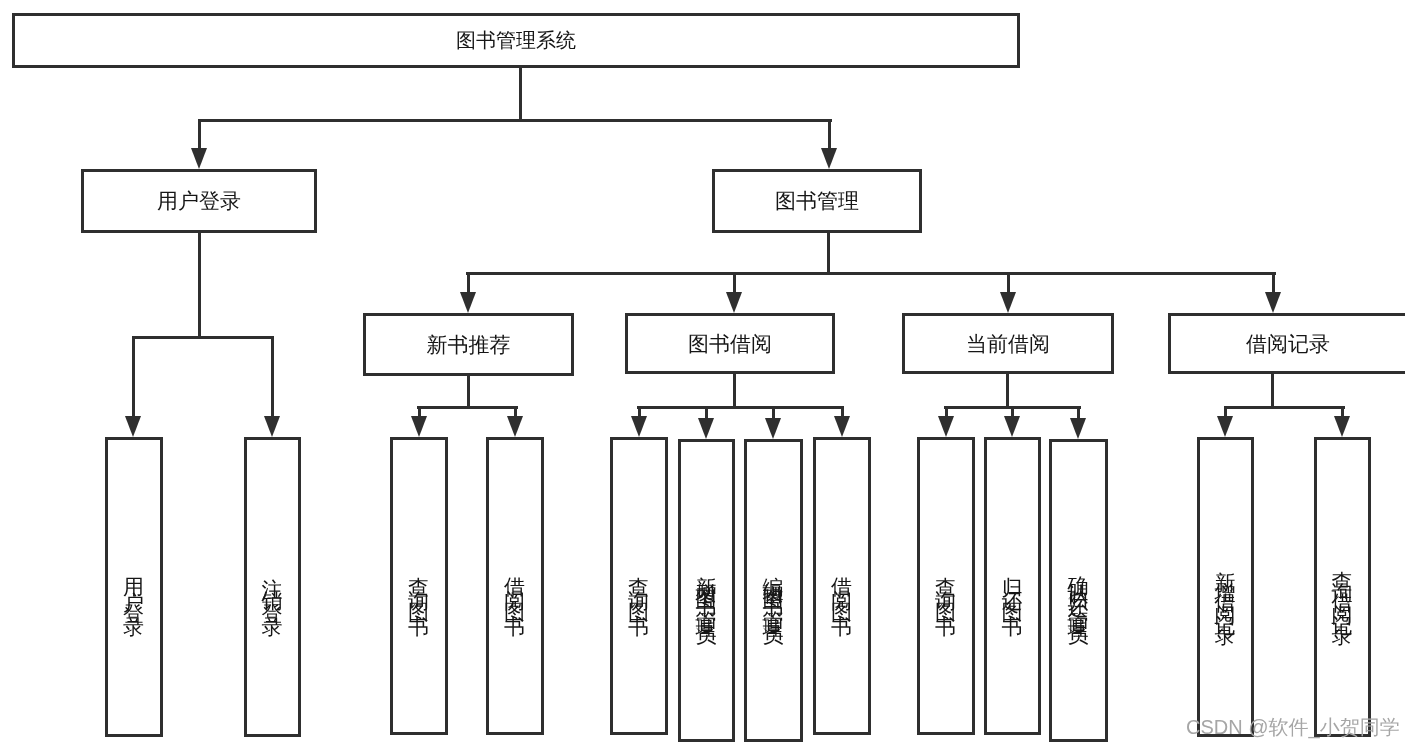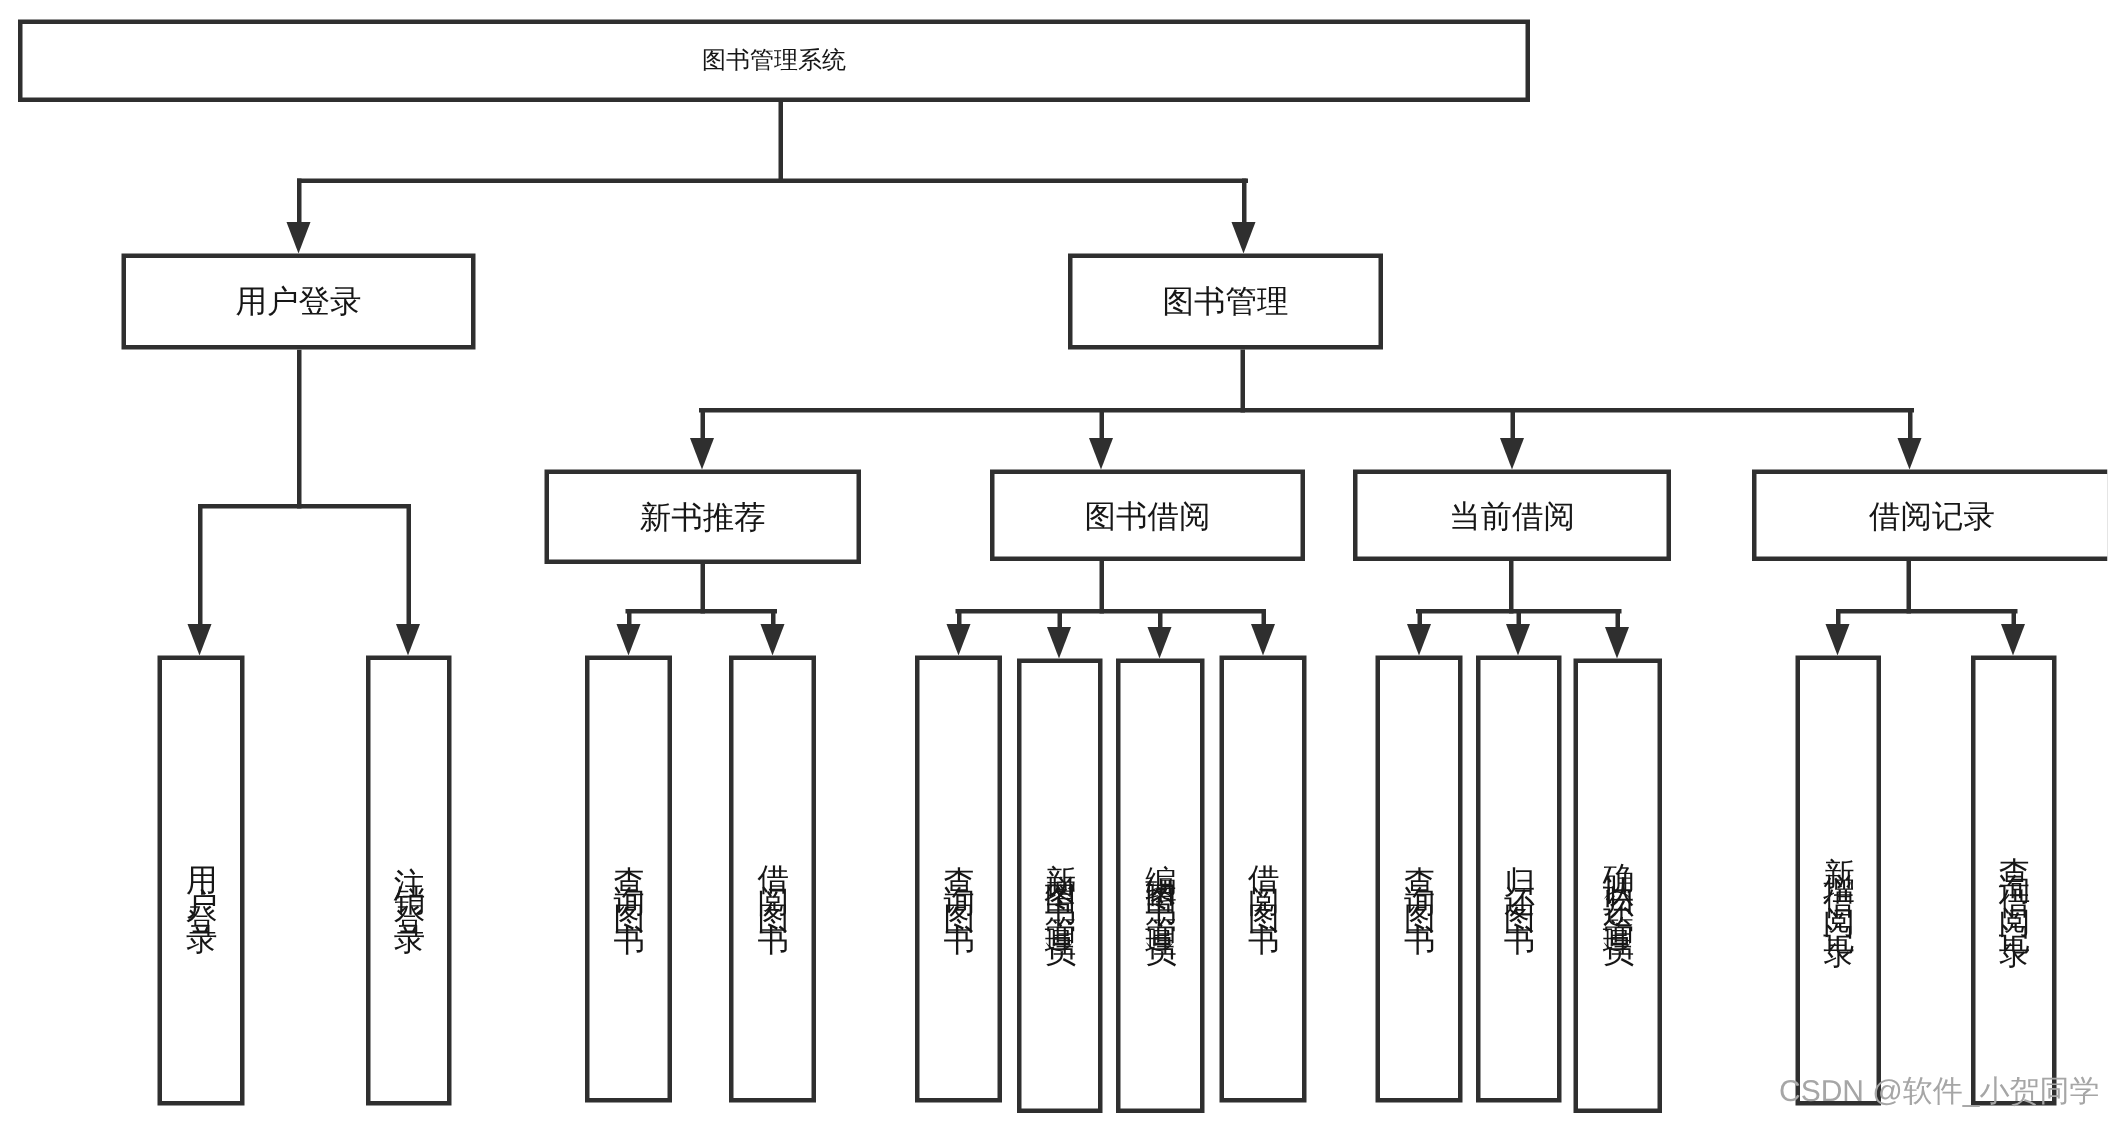--- a/index.html
+++ b/index.html
@@ -53,27 +53,27 @@
     color: var(--wm, #a6a6a6);
     white-space: nowrap;
     z-index: 5;
   }
 </style>
 </head>
 <body>
 
 <div class="canvas" id="canvas">
 
-  <div class="box" style="left:12px; top:13px; width:1008px; height:55px; font-size:16px;">图书管理系统</div>
+  <div class="box" style="left:12px; top:13px; width:1008px; height:55px; font-size:20px;">图书管理系统</div>
 
   <div class="box" style="left:81px; top:169px; width:236px; height:64px;">用户登录</div>
   <div class="box" style="left:712px; top:169px; width:210px; height:64px;">图书管理</div>
 
   <div class="box" style="left:363px; top:313px; width:211px; height:63px;">新书推荐</div>
-  <div class="box" style="left:660px; top:313px; width:210px; height:61px;">图书借阅</div>
+  <div class="box" style="left:625px; top:313px; width:210px; height:61px;">图书借阅</div>
   <div class="box" style="left:902px; top:313px; width:212px; height:61px;">当前借阅</div>
   <div class="box" style="left:1168px; top:313px; width:240px; height:61px;">借阅记录</div>
 
   <div class="box vbox" style="left:105px; top:437px; width:58px; height:300px;">用户登录</div>
   <div class="box vbox" style="left:244px; top:437px; width:57px; height:300px;">注销登录</div>
 
   <div class="box vbox" style="left:390px; top:437px; width:58px; height:298px;">查询图书</div>
   <div class="box vbox" style="left:486px; top:437px; width:58px; height:298px;">借阅图书</div>
 
   <div class="box vbox" style="left:610px; top:437px; width:58px; height:298px;">查询图书</div>

